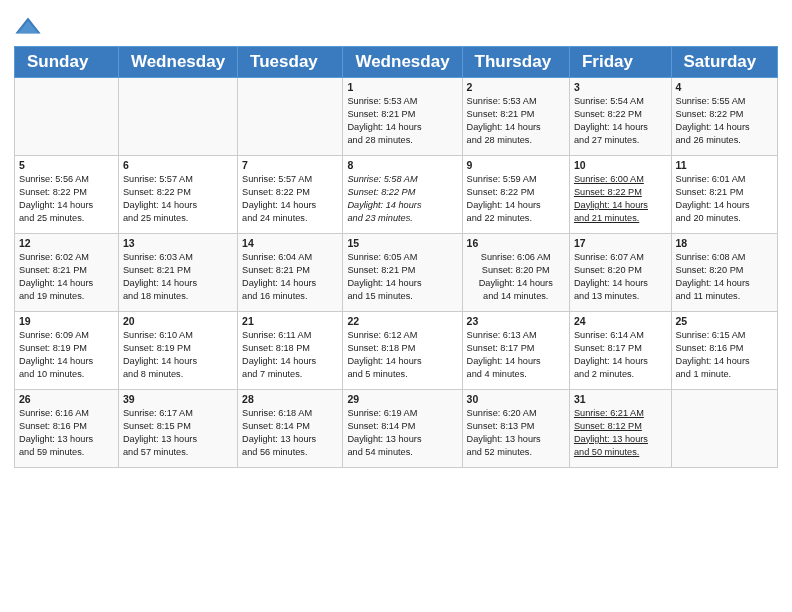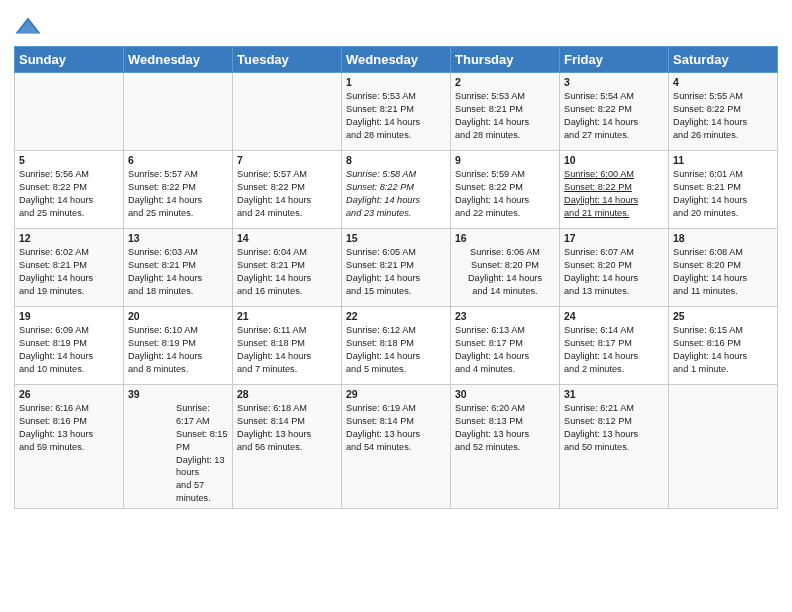--- a/index.html
+++ b/index.html
@@ -55,23 +55,23 @@
       margin-top: 2px;
     }
     .calendar {
       width: 100%;
       border-collapse: collapse;
       margin-top: 4px;
     }
     .calendar th {
       background-color: #3a7abf;
       color: #fff;
-      font-size: 13px;
+      font-size: 17px;
       font-weight: bold;
-      padding: 5px 4px;
+      padding: 5px 12px;
       text-align: left;
       border: 1px solid #5a9ad4;
     }
     .calendar td {
       border: 1px solid #ccc;
       vertical-align: top;
       padding: 3px 4px;
       font-size: 9.2px;
       color: #222;
       width: calc(100% / 7);
@@ -320,21 +320,21 @@
         <tr>
           <td>
             <span class="day-num">26</span>
             <div class="cell-content" style="white-space: pre-line;">Sunrise: 6:16 AM
 Sunset: 8:16 PM
 Daylight: 13 hours
 and 59 minutes.</div>
           </td>
           <td>
             <span class="day-num">39</span>
-            <div class="cell-content" style="white-space: pre-line; margin-left: 48px;">Sunrise: 6:17 AM
+            <div class="cell-content" style="white-space: pre-line;">Sunrise: 6:17 AM
 Sunset: 8:15 PM
 Daylight: 13 hours
 and 57 minutes.</div>
           </td>
           <td>
             <span class="day-num">28</span>
             <div class="cell-content" style="white-space: pre-line;">Sunrise: 6:18 AM
 Sunset: 8:14 PM
 Daylight: 13 hours
 and 56 minutes.</div>
@@ -348,21 +348,21 @@
           </td>
           <td>
             <span class="day-num">30</span>
             <div class="cell-content" style="white-space: pre-line;">Sunrise: 6:20 AM
 Sunset: 8:13 PM
 Daylight: 13 hours
 and 52 minutes.</div>
           </td>
           <td>
             <span class="day-num">31</span>
-            <div class="cell-content" style="white-space: pre-line;">Sunrise: 6:21 AM
+            <div class="cell-content" style="white-space: pre-line; text-decoration: underline;">Sunrise: 6:21 AM
 Sunset: 8:12 PM
 Daylight: 13 hours
 and 50 minutes.</div>
           </td>
           <td class="empty-cell"></td>
         </tr>
       </tbody>
   </table>
 </div>
 

